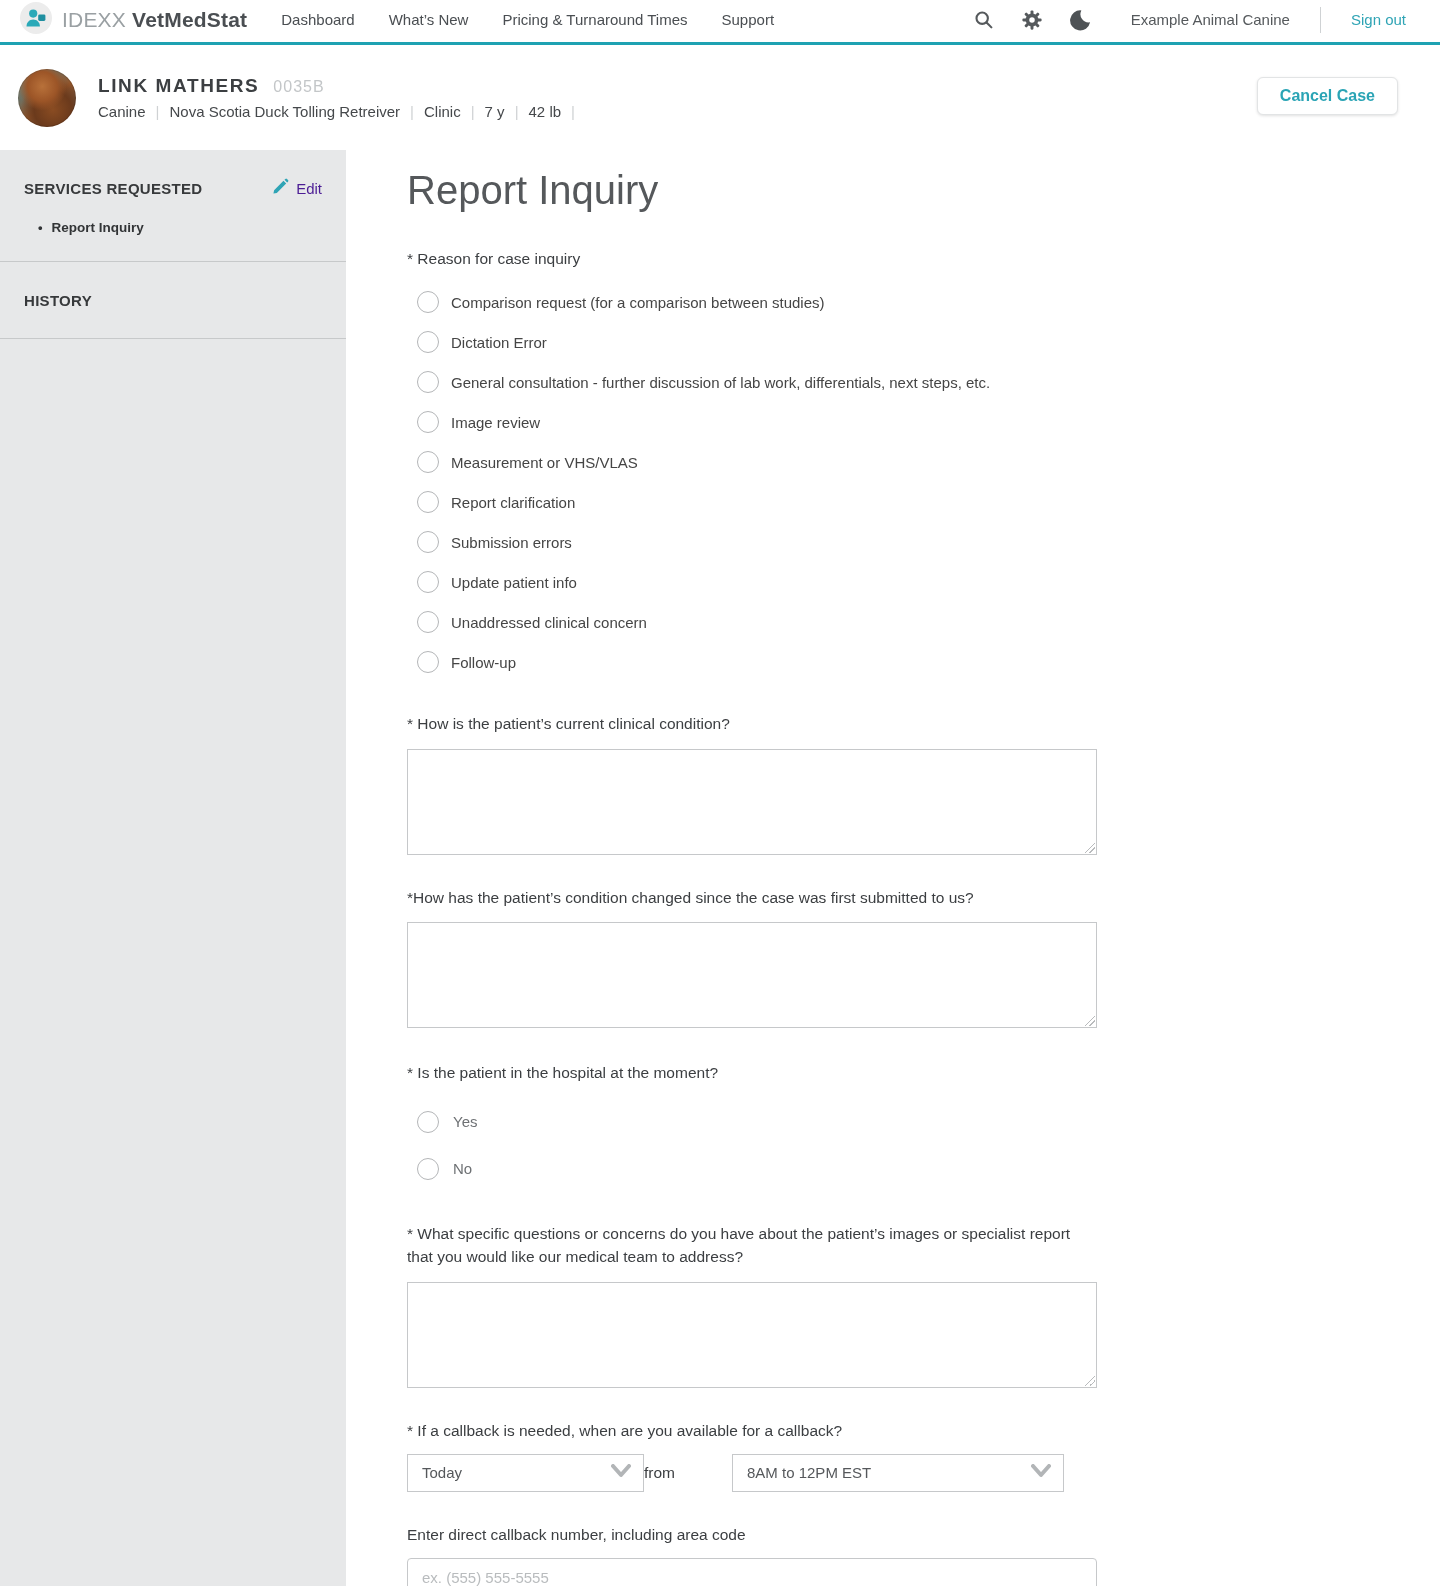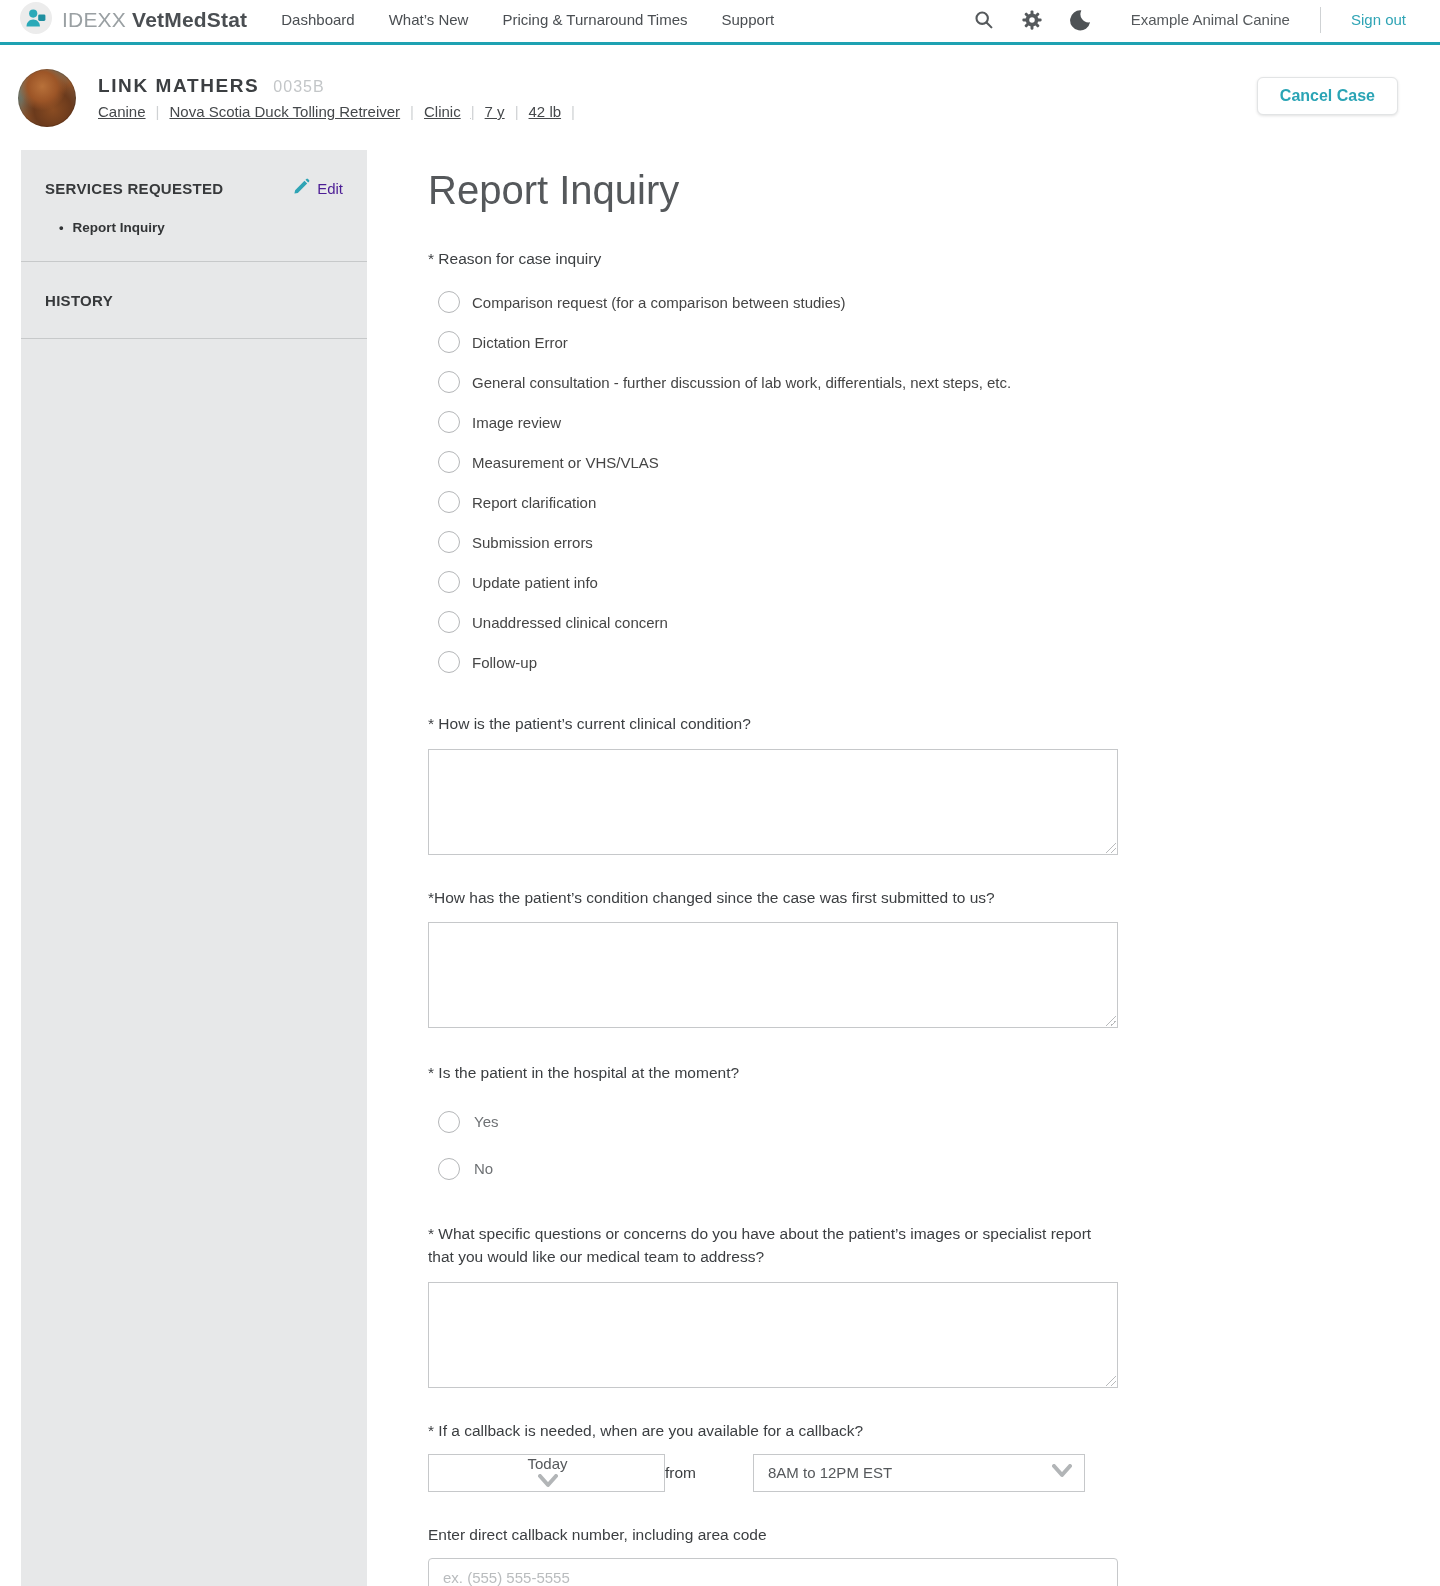--- a/index.html
+++ b/index.html
@@ -36,32 +36,32 @@
     background:
       radial-gradient(circle at 42% 30%, #b8713a 0%, #9c5527 28%, rgba(0,0,0,0) 46%),
       radial-gradient(circle at 60% 70%, #8a4c22 0%, #6b3a1c 35%, rgba(0,0,0,0) 60%),
       linear-gradient(140deg,#8d9080 0%, #6d7163 30%, #94552a 55%, #5c5146 80%, #3c3b35 100%);
     box-shadow: inset 0 0 0 1px rgba(0,0,0,.12);
   }
   .patient-info { margin-left:22px; }
   .patient-name-row { display:flex; align-items:baseline; gap:14px; }
   .patient-name { font-size:19px; font-weight:700; letter-spacing:1.6px; color:#3c3f42; }
   .patient-id { font-size:16px; color:#c3c6c8; letter-spacing:1px; }
-  .patient-details { display:flex; align-items:center; margin-top:6px; font-size:15px; color:#45484b;text-decoration:underline; }
+  .patient-details { display:flex; align-items:center; margin-top:6px; font-size:15px; color:#45484b; }
   .patient-details .sep { color:#cfd2d4; padding:0 10px; font-weight:300; }
   .cancel-btn {
     position:absolute; right:42px; top:32px;
     background:#fff; border:1px solid #e2e4e5; border-radius:6px;
     box-shadow:0 1px 3px rgba(0,0,0,.12);
     padding:9px 22px; font-size:16px; font-weight:700; color:#2aa4b5; cursor:pointer;
     font-family:inherit;
   }
 
   
-  .page-body { display:flex; height:1436px; align-items:stretch;padding-left:21px; }
+  .page-body { display:flex; height:1436px; align-items:stretch; }
   .sidebar { width:346px; flex:0 0 346px; background:#e7e8e9; }
   .sidebar-section { padding:28px 24px 22px 24px; border-bottom:1px solid #c7c9ca; }
   .sidebar-title-row { display:flex; align-items:center; justify-content:space-between; }
   .sidebar-title { font-size:15px; font-weight:700; color:#37393b; letter-spacing:.3px; }
   .edit-link { display:flex; align-items:center; gap:7px; color:#4c1d95; font-size:15px; cursor:pointer; }
   .service-item { margin:22px 0 4px 14px; font-size:13.5px; font-weight:700; color:#323436; display:flex; gap:9px; align-items:baseline; }
   .service-bullet { font-size:13px; color:#323436; }
   .history-section { padding:30px 24px 28px 24px; border-bottom:1px solid #c7c9ca; }
 
   
@@ -94,21 +94,21 @@
   .label-hospital { margin-top:33px; }
   .yn-group { margin-top:14px; margin-left:10px; }
   .yn-row { display:flex; align-items:center; gap:14px; height:47px; cursor:pointer; }
   .label-questions { margin-top:30px; width:690px; }
   .label-callback { margin-top:31px; }
   .callback-row { display:flex; align-items:center; margin-top:12px; }
   .select-box {
     height:38px; border:1px solid #c6c8ca; background:#fff; display:flex; align-items:center;
     justify-content:space-between; padding:0 12px 0 14px; font-size:15px; color:#55585b; cursor:pointer;
   }
-  .select-day { width:237px;flex-direction:column; }
+  .select-day { width:237px; }
   .select-time { width:332px; }
   .from-label { width:88px; text-align:left; font-size:15.5px; color:#3b3e41; }
   .label-phone { margin-top:31px; }
   .phone-input {
     margin-top:12px; width:690px; height:38px; border:1px solid #c6c8ca; border-radius:4px;
     font-family:inherit; font-size:15px; padding:0 14px; color:#3f3f3f; display:block;
   }
   .phone-input::placeholder { color:#b9bcbe; }
 </style>
 </head>

